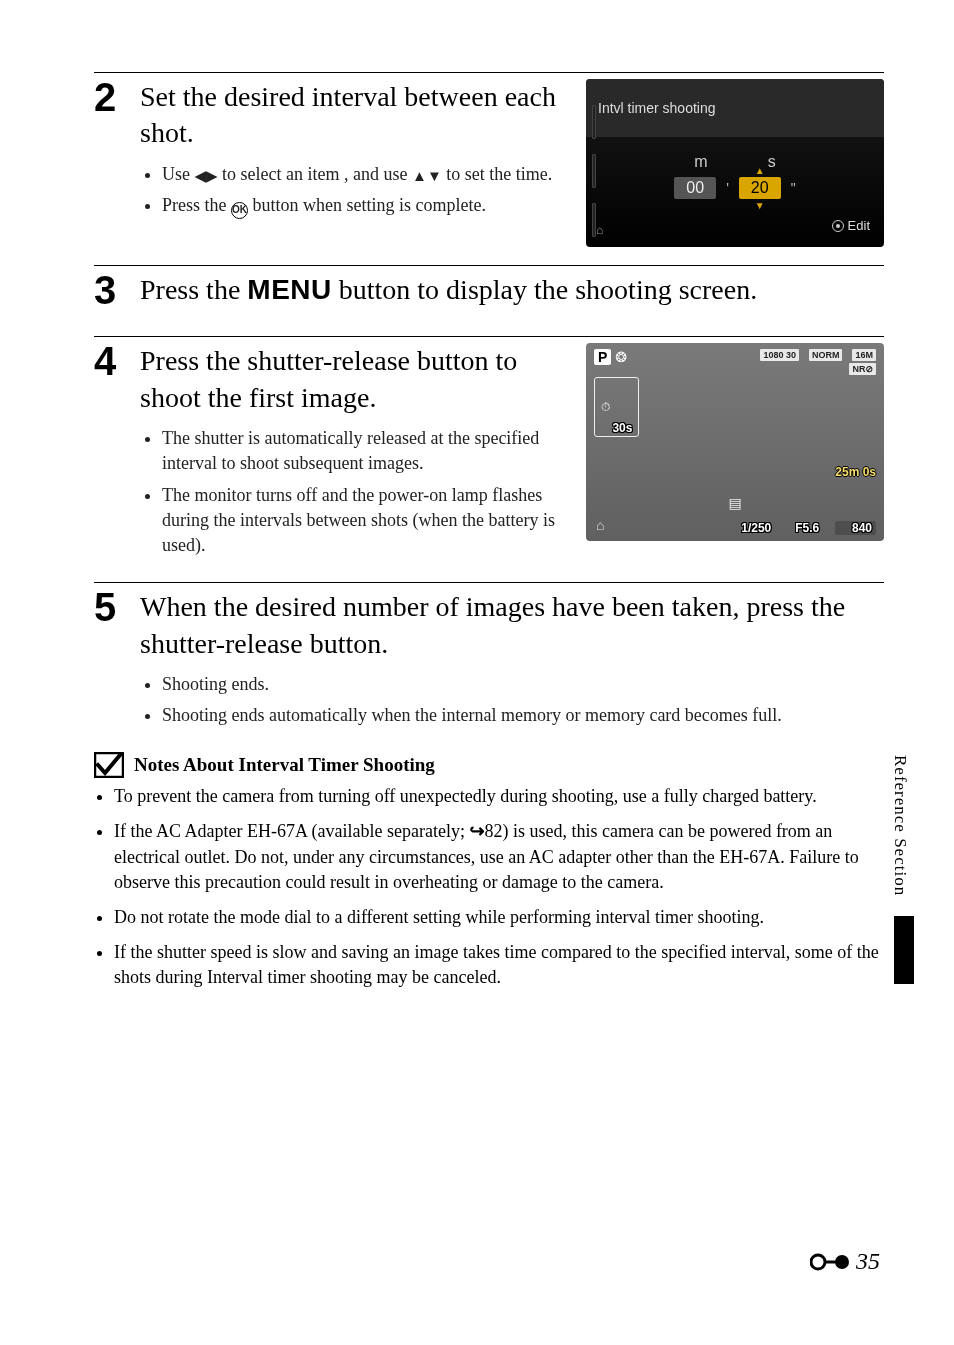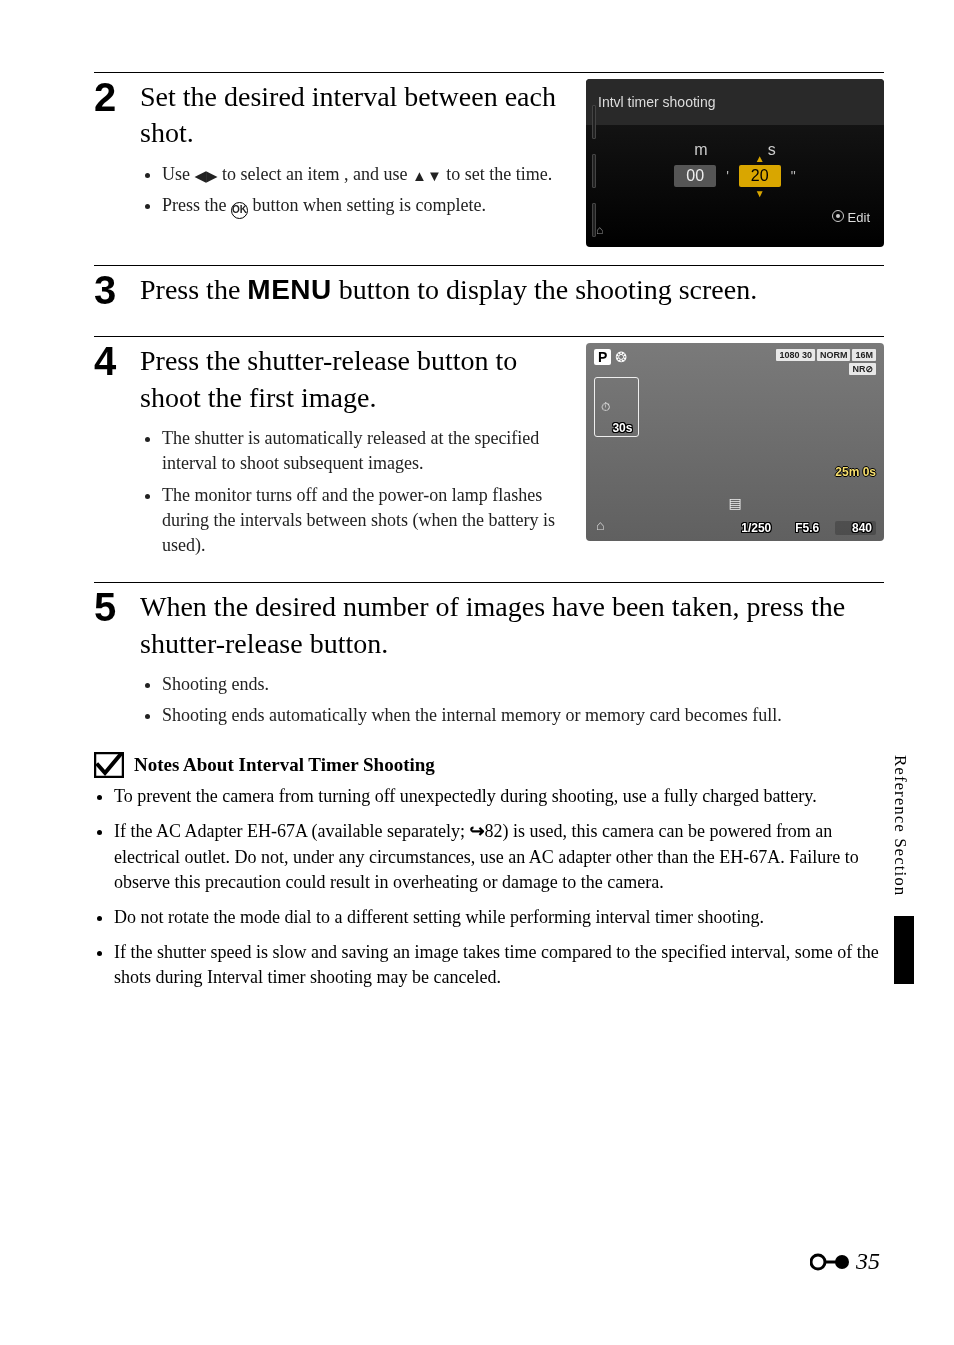--- a/index.html
+++ b/index.html
@@ -10,41 +10,41 @@
   .step-num { font-family: Arial, Helvetica, sans-serif; font-size: 40px; font-weight: 700; line-height: 1; margin-top: -2px; min-width: 30px; }
   .step-body { flex: 1; }
   .step-title { font-size: 28px; font-weight: 400; line-height: 1.3; margin-bottom: 10px; }
   .step-title .menu-word { font-family: 'Arial Narrow', Arial, sans-serif; font-weight: 700; letter-spacing: 0.5px; }
   .bullets { list-style: disc; padding-left: 22px; font-size: 18px; line-height: 1.4; color: #222; }
   .bullets li { margin-bottom: 6px; }
   .step-flex { display: flex; gap: 20px; }
   .step-left { flex: 1; }
   .lcd-fig { width: 298px; flex-shrink: 0; }
   .lcd1 { width: 298px; height: 168px; background: linear-gradient(#1a1a1a,#000); border-radius: 4px; position: relative; color: #fff; font-family: Arial, sans-serif; }
-  .lcd1-title { background: #292929; color: #ddd; font-size: 14px; padding: 15px 12px; border-radius: 4px 4px 0 0; }
+  .lcd1-title { background: #292929; color: #ddd; font-size: 14px; padding: 21px 12px; border-radius: 4px 4px 0 0; }
   .lcd1-cols { display: flex; justify-content: center; gap: 60px; margin-top: 16px; font-size: 16px; color: #ccc; }
   .lcd1-vals { display: flex; justify-content: center; align-items: center; gap: 10px; margin-top: 6px; }
   .lcd1-box { background: #555; color: #eee; border-radius: 2px; padding: 2px 12px; font-size: 16px; position: relative; }
   .lcd1-sel { background: #d9a600; color: #000; }
   .lcd1-tick { color: #bbb; font-size: 14px; }
   .lcd1-tri-up, .lcd1-tri-dn { position: absolute; left: 50%; transform: translateX(-50%); font-size: 10px; color: #d9a600; }
   .lcd1-tri-up { top: -12px; }
   .lcd1-tri-dn { bottom: -12px; }
-  .lcd1-edit { position: absolute; right: 14px; bottom: 22px; font-size: 13px; color: #ddd; display: flex; gap: 4px; }
+  .lcd1-edit { position: absolute; right: 14px; bottom: 14px; font-size: 13px; color: #ddd; display: flex; align-items: center; gap: 4px; }
   .lcd1-ring { display:inline-block; width:12px; height:12px; border:1px solid #ccc; border-radius:50%; position:relative; }
   .lcd1-ring::after{content:'';position:absolute;width:4px;height:4px;background:#ccc;border-radius:50%;top:3px;left:3px;}
   .lcd1-left { position:absolute; left:6px; top:26px; bottom:10px; display:flex; flex-direction:column; justify-content:space-between; }
   .lcd1-left span{ width:4px; height:34px; background:#222; border:1px solid #444; border-radius:1px; display:block;}
   .lcd1-bl { position:absolute; left:10px; bottom:10px; font-size:12px; color:#999;}
   .lcd2 { width: 298px; height: 198px; background: linear-gradient(180deg,#7a7a7a,#606060); border-radius: 4px; position: relative; font-family: Arial, sans-serif; }
   .lcd2-top { position:absolute; top:6px; left:8px; display:flex; gap:4px; align-items:center;}
   .p-box{ background:#fff; color:#000; font-weight:700; padding:0 4px; font-size:14px; border-radius:2px;}
   .gear{ color:#fff; font-size:14px;}
   .lcd2-tr { position:absolute; top:6px; right:8px; text-align:right; }
-  .badge-row{ display:flex; gap:2px; margin-bottom:2px;}
+  .badge-row{ display:flex; gap:10px; margin-bottom:2px;}
   .mini-badge{ background:#e8e8e8; color:#222; font-size:9px; padding:1px 3px; border-radius:1px; font-weight:700;}
   .lcd2-30s{ position:absolute; top:34px; left:8px; border:1px solid #eee; border-radius:3px; padding:1px 6px; color:#eee; font-size:12px; display:flex; align-items:center; gap:2px;}
   .stroke-text{ color:#fff; text-shadow:1px 0 #000,-1px 0 #000,0 1px #000,0 -1px #000,1px 1px #000,-1px -1px #000,1px -1px #000,-1px 1px #000; font-weight:700;margin-top:42px;}
   .yellow-stroke{ color:#f7df6e; text-shadow:1px 0 #000,-1px 0 #000,0 1px #000,0 -1px #000; font-weight:700;}
   .lcd2-bl{ position:absolute; left:10px; bottom:8px; font-size:14px; color:#ddd;}
   .lcd2-bot{ position:absolute; bottom:6px; left:0; right:8px; display:flex; justify-content:flex-end; align-items:flex-end; gap:16px;}
   .lcd2-center{ display:flex; gap:24px; font-size:12px;}
   .lcd2-right{ text-align:right; font-size:12px;}
   .memcard{ position:absolute; bottom:30px; left:50%; transform:translateX(-50%); font-size:14px; color:#eee;}
   .notes-head { display:flex; align-items:center; gap:10px; margin-top:18px; margin-bottom:6px; }

